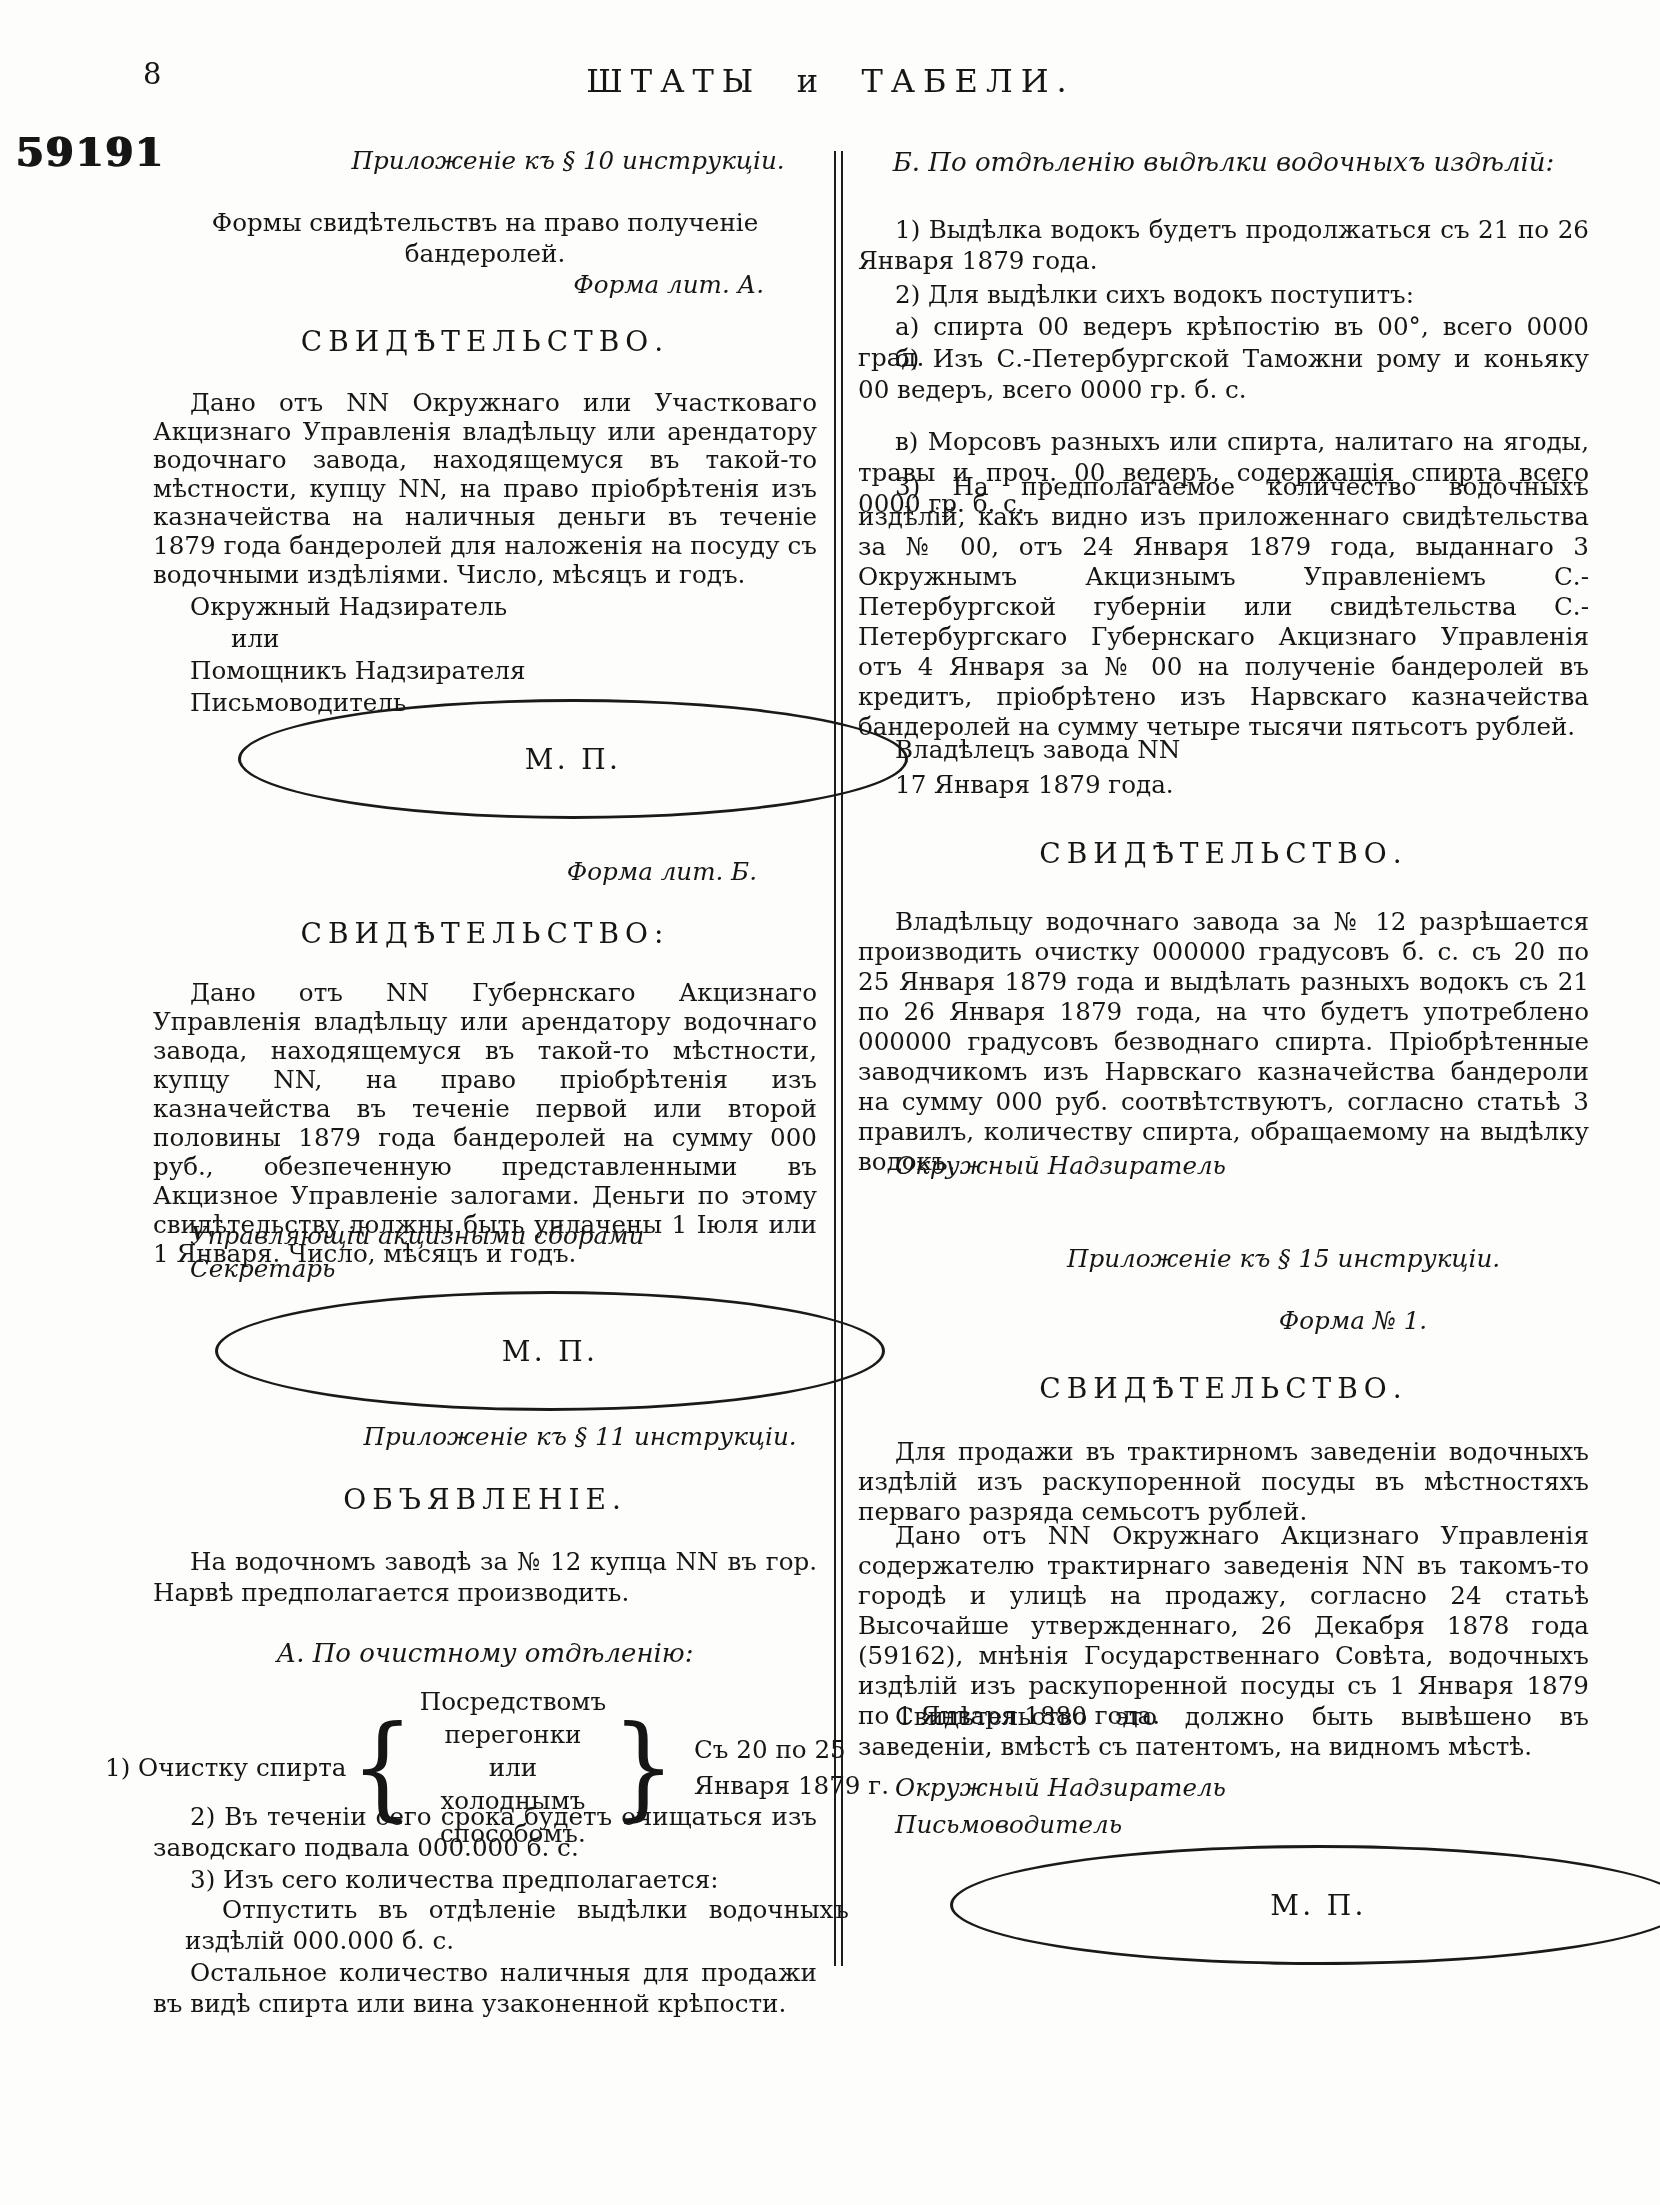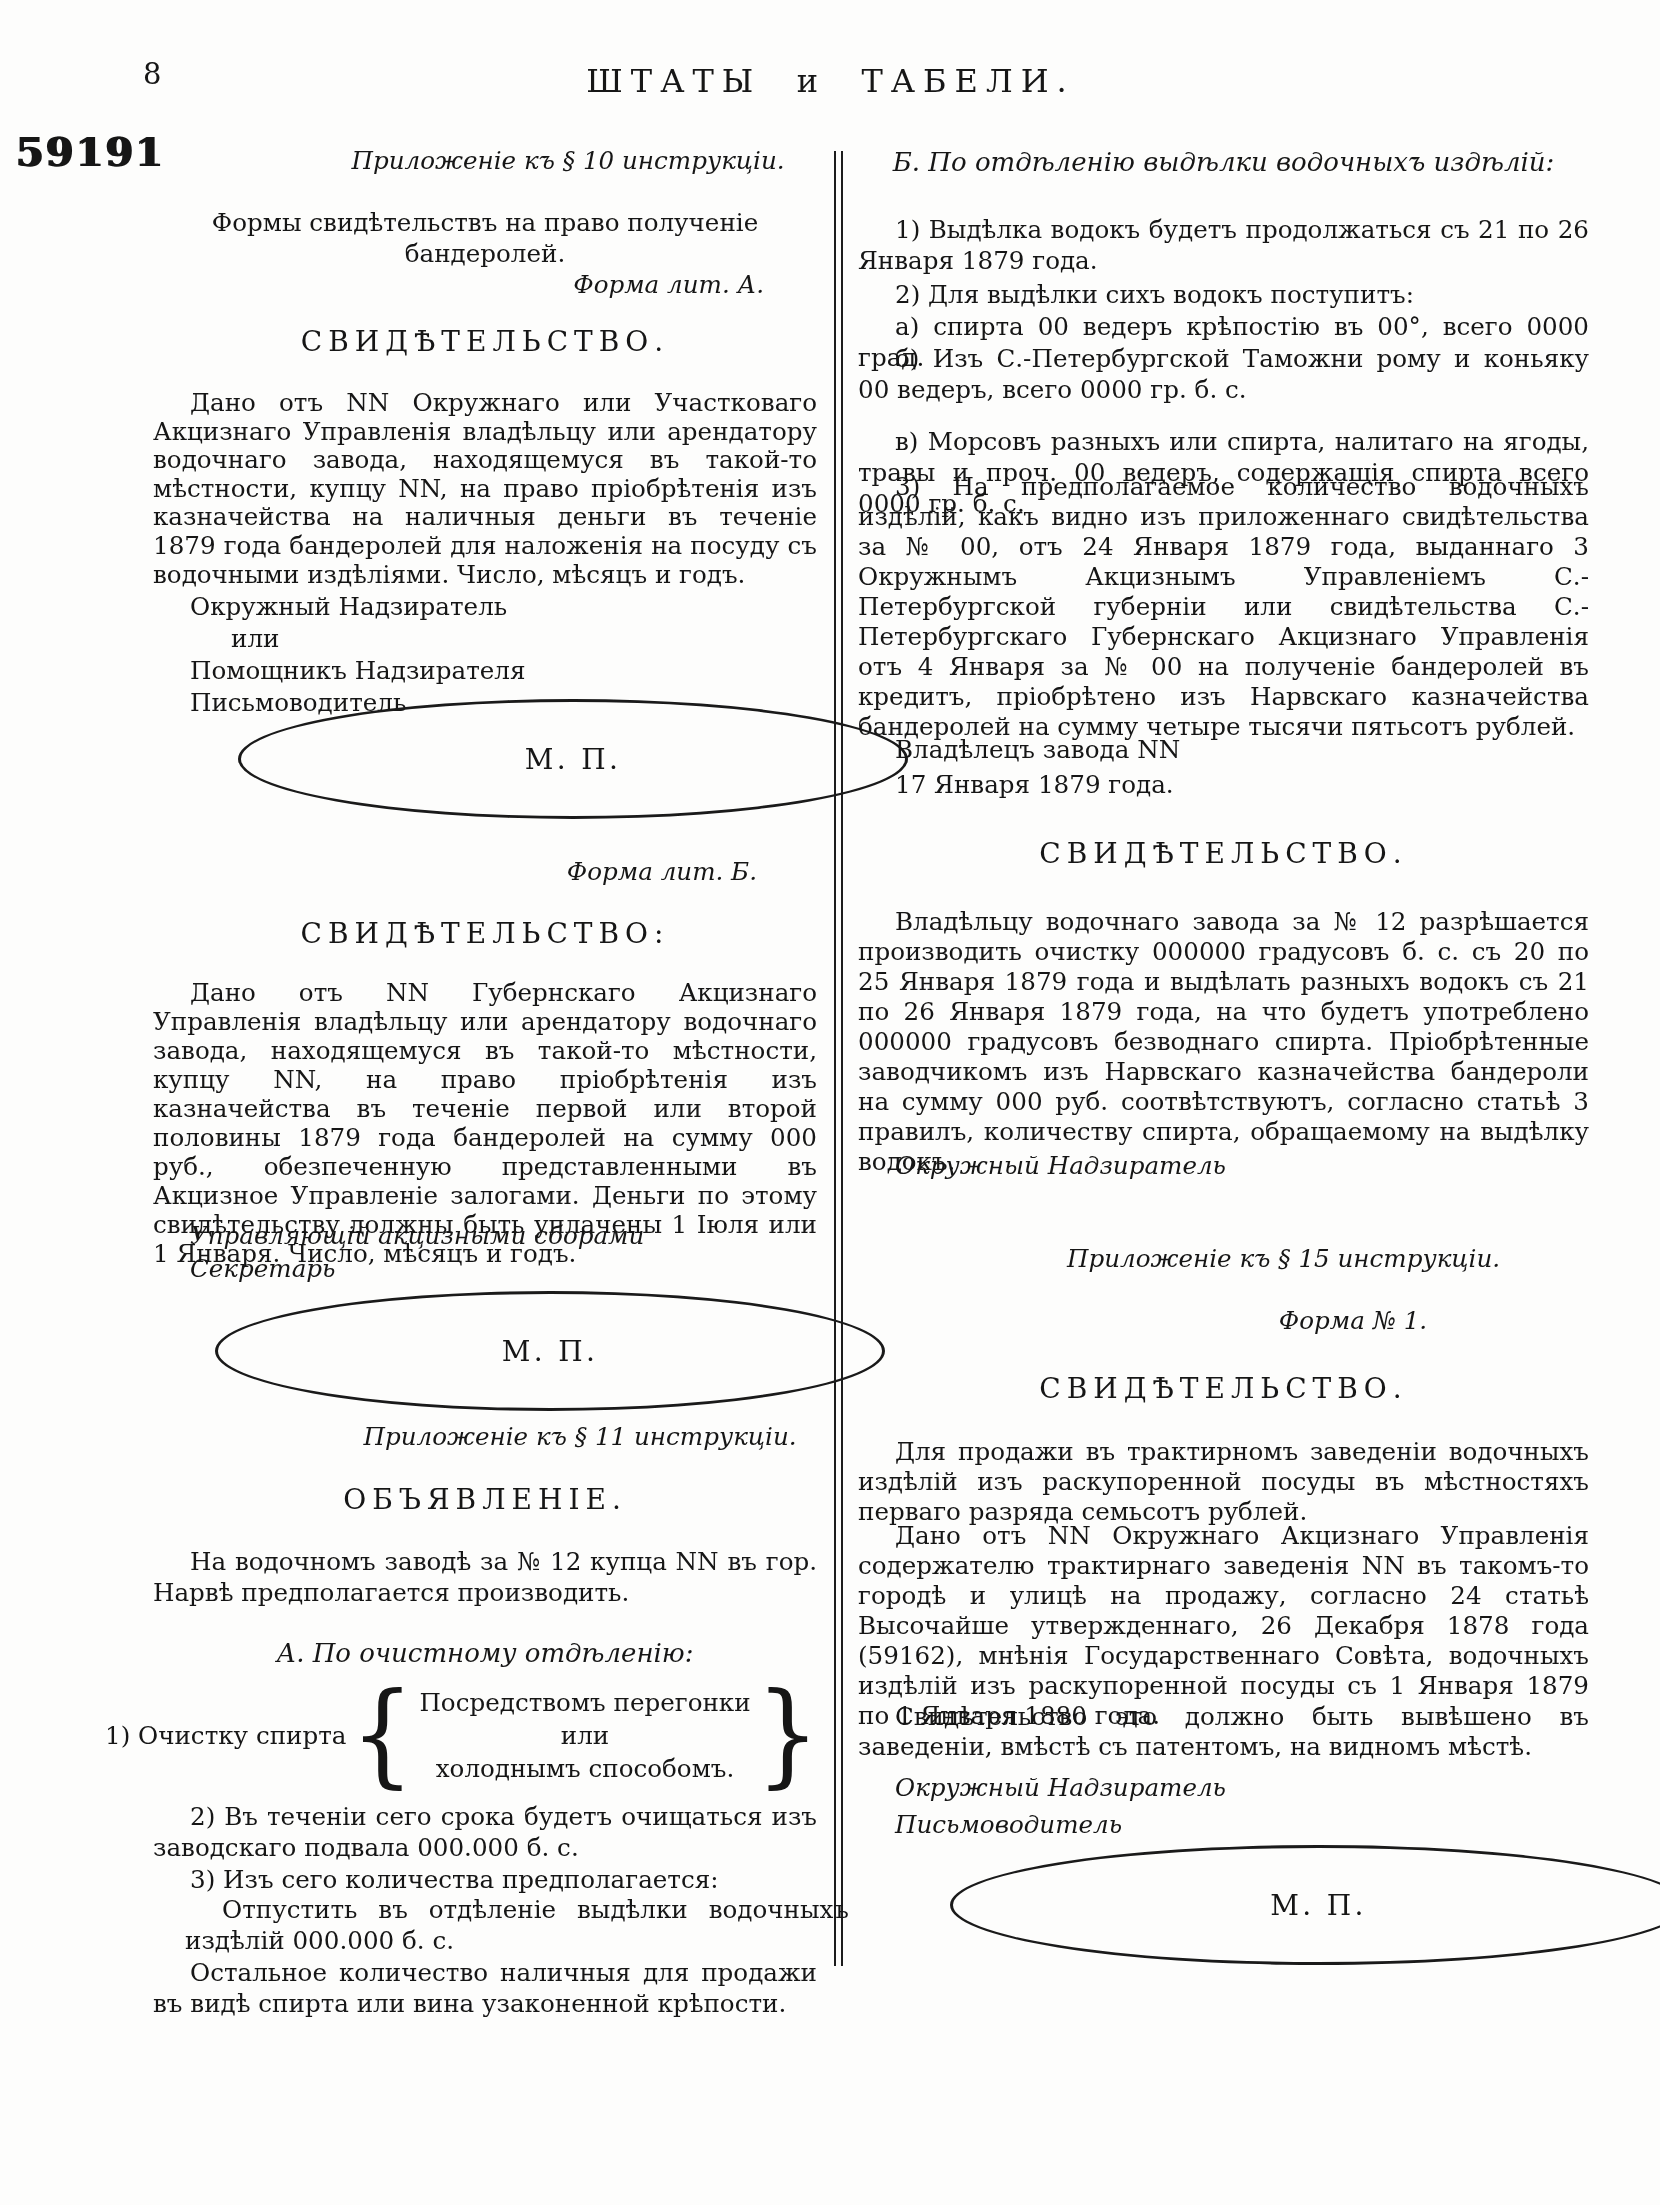--- a/index.html
+++ b/index.html
@@ -122,20 +122,24 @@
 
     <div class="brace-row" style="left:-48px; top:1685px; width:784px;">
       <span class="b-label">1) Очистку спирта</span>
       <span class="brace">{</span>
       <span class="b-opts">
         <span>Посредствомъ перегонки</span>
         <span>или</span>
         <span>холоднымъ способомъ.</span>
       </span>
       <span class="brace">}</span>
+      <span class="b-dates">
+        <span>Съ 20 по 25</span><br>
+        <span>Января 1879 г.</span>
+      </span>
     </div>
 
     <div class="body-text just" style="top:1801px; line-height:31px;">2) Въ теченіи сего срока будетъ очищаться изъ заводскаго подвала 000.000 б. с.</div>
     <div class="body-text just" style="top:1864px; line-height:31px;">3) Изъ сего количества предполагается:</div>
     <div class="body-text just" style="top:1894px; line-height:31px;margin-left:32px;">Отпустить въ отдѣленіе выдѣлки водочныхъ издѣлій 000.000 б. с.</div>
     <div class="body-text just" style="top:1957px; line-height:31px;">Остальное количество наличныя для продажи въ видѣ спирта или вина узаконенной крѣпости.</div>
   </div>
 
   <div class="col" id="col-right">
 

